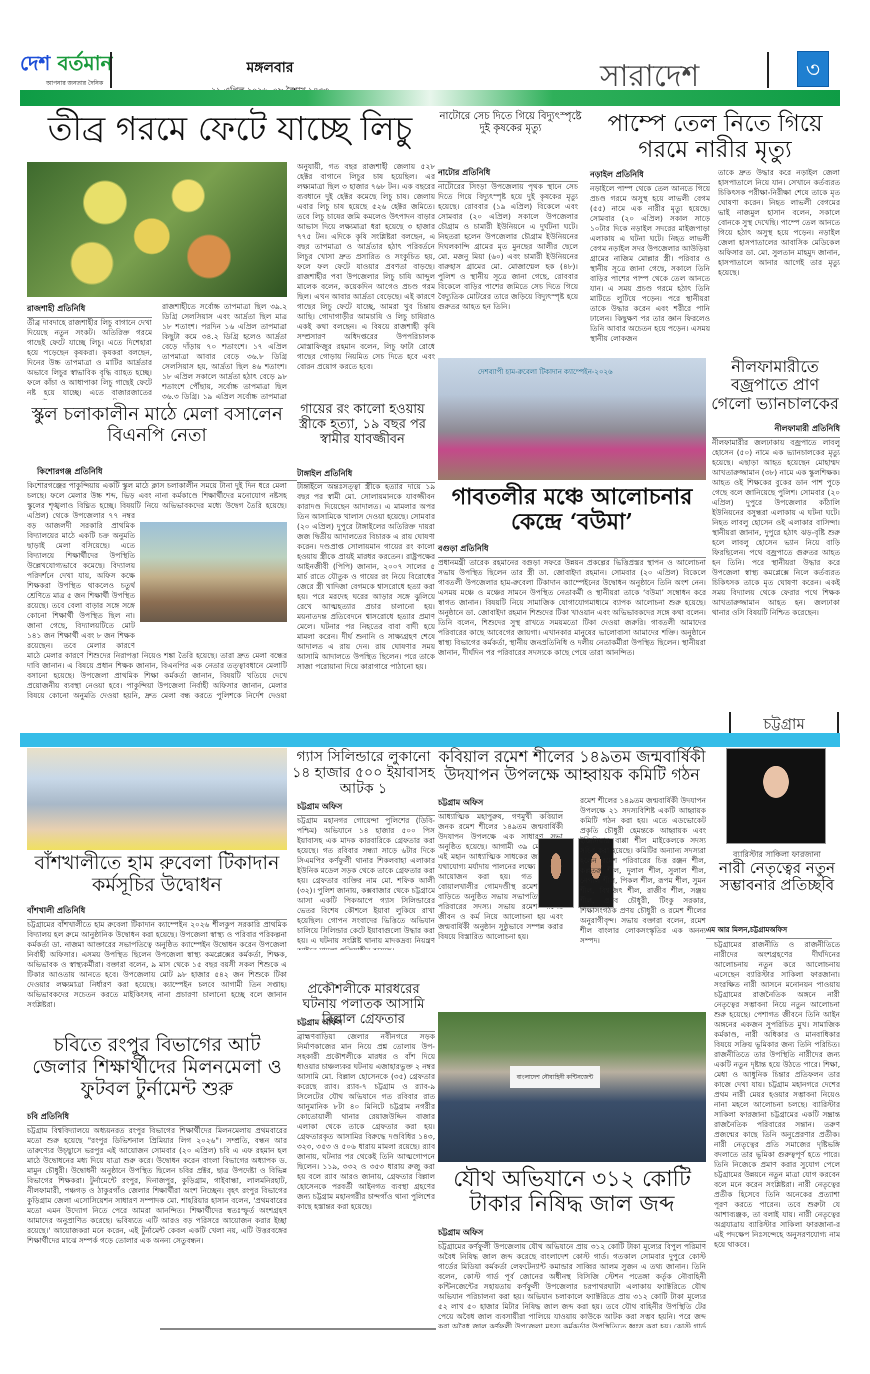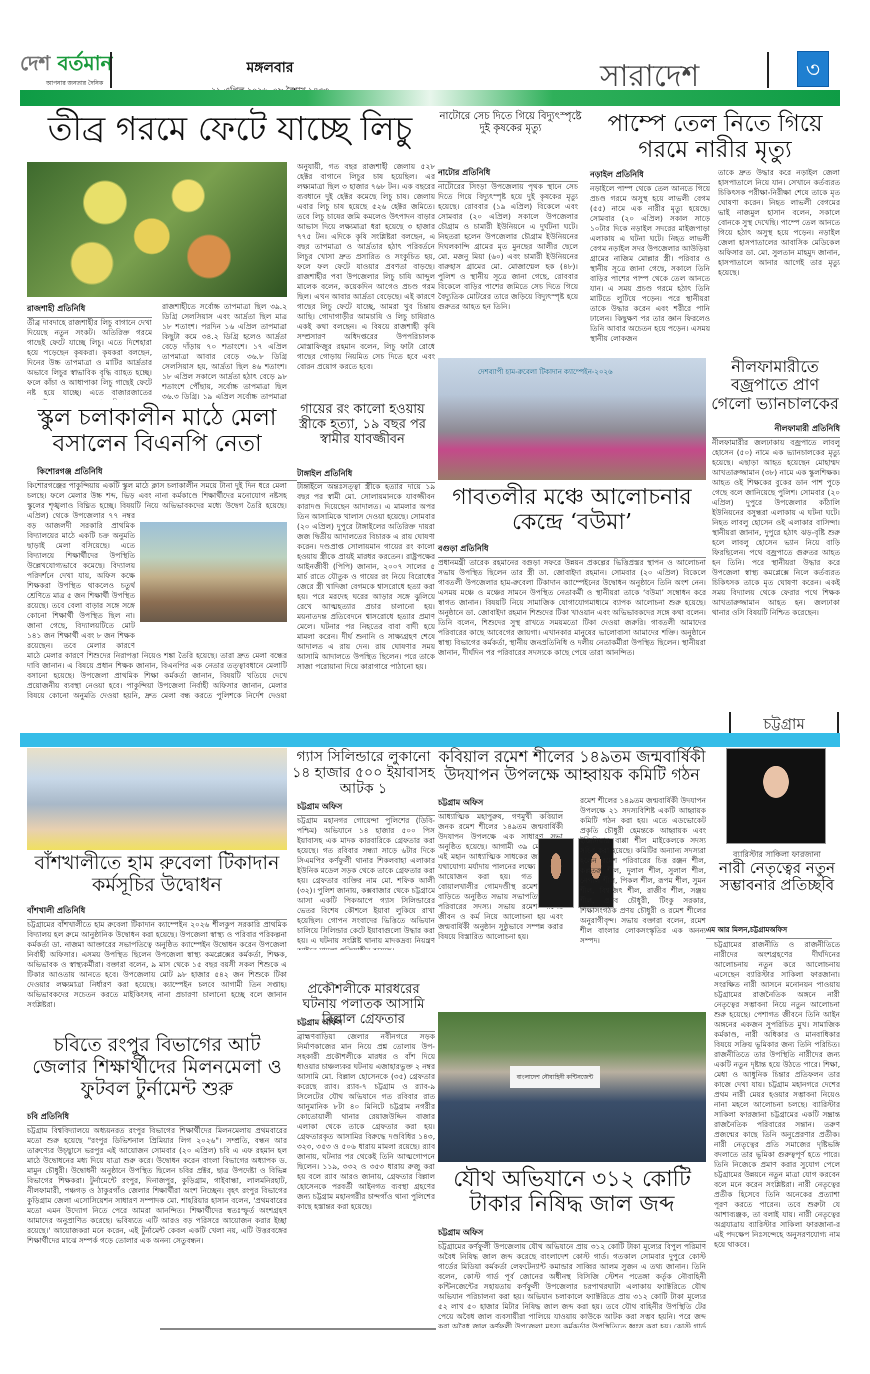--- a/index.html
+++ b/index.html
@@ -3,21 +3,21 @@
 <meta charset="utf-8">
 <style>
   * { box-sizing: border-box; margin: 0; padding: 0; }
   html, body { width: 870px; height: 1374px; background: #fff; overflow: hidden; }
   body { font-family: "DejaVu Sans", sans-serif; color: #111; position: relative; }
   .abs { position: absolute; }
 
   
   .logo { left: 20px; top: 52px; width: 85px; height: 40px; }
   .logo .l1 { font-size: 20px; font-weight: bold; line-height: 22px; white-space: nowrap; }
-  .logo .l1 .a { color: #737373; font-family: Liberation Mono, monospace; }
+  .logo .l1 .a { color: #1d4ed8; font-family: Liberation Mono, monospace; }
   .logo .l1 .b { color: #1a9a3c; }
   .logo .tag { font-size: 6px; color: #333; margin-left: 26px; margin-top: 2px; white-space: nowrap; }
   .vbar { width: 2px; height: 36px; background: #222; border-left: 1px solid #222; }
   .dateblock { left: 180px; top: 56px; width: 180px; text-align: center; }
   .dateblock .day { font-size: 14px; font-weight: bold; }
   .dateblock .date { font-size: 8px; margin-top: 4px; }
   .section-name { left: 600px; top: 52px; font-size: 30px; color: #444; font-family: "DejaVu Serif", serif; }
   .pagenum { left: 797px; top: 51px; width: 32px; height: 36px; background: #1f7fd0; color: #fff; font-size: 22px; text-align: center; line-height: 36px; border: 1px solid #0d5da8; }
   .greenbar { left: 20px; top: 90px; width: 820px; height: 16px; background: linear-gradient(90deg, #0e9c45 0%, #2fb05a 35%, #e8f6ec 50%, #2fb05a 65%, #0e9c45 100%); }
 
@@ -60,21 +60,21 @@
 <div class="abs pagenum">৩</div>
 <div class="abs greenbar"></div>
 
 <div class="abs headline" style="left:30px;top:110px;width:400px;font-size:33px;">তীব্র গরমে ফেটে যাচ্ছে লিচু</div>
 <div class="abs photo lychee" style="left:27px;top:162px;width:260px;height:135px;"></div>
 <div class="abs byline" style="left:27px;top:302px;width:125px;">রাজশাহী প্রতিনিধি</div>
 <div class="abs body" style="left:27px;top:318px;width:125px;height:82px;">তীব্র দাবদাহে রাজশাহীর লিচু বাগানে দেখা দিয়েছে নতুন সংকট। অতিরিক্ত গরমে গাছেই ফেটে যাচ্ছে লিচু। এতে দিশেহারা হয়ে পড়েছেন কৃষকরা। কৃষকরা বলছেন, দিনের উচ্চ তাপমাত্রা ও মাটির আর্দ্রতার অভাবে লিচুর স্বাভাবিক বৃদ্ধি ব্যাহত হচ্ছে। ফলে কাঁচা ও আধাপাকা লিচু গাছেই ফেটে নষ্ট হয়ে যাচ্ছে। এতে বাজারজাতের আগেই ফলের বড় অংশ ক্ষতিগ্রস্ত হচ্ছে। রাজশাহী আবহাওয়া অফিসের তথ্যমতে, গত ১৫ এপ্রিল</div>
 <div class="abs body" style="left:162px;top:302px;width:125px;height:98px;">রাজশাহীতে সর্বোচ্চ তাপমাত্রা ছিল ৩৯.২ ডিগ্রি সেলসিয়াস এবং আর্দ্রতা ছিল মাত্র ১৮ শতাংশ। পরদিন ১৬ এপ্রিল তাপমাত্রা কিছুটা কমে ৩৪.২ ডিগ্রি হলেও আর্দ্রতা বেড়ে দাঁড়ায় ৭০ শতাংশে। ১৭ এপ্রিল তাপমাত্রা আবার বেড়ে ৩৬.৮ ডিগ্রি সেলসিয়াস হয়, আর্দ্রতা ছিল ৪৬ শতাংশ। ১৮ এপ্রিল সকালে আর্দ্রতা হঠাৎ বেড়ে ৯৮ শতাংশে পৌঁছায়, সর্বোচ্চ তাপমাত্রা ছিল ৩৬.৩ ডিগ্রি। ১৯ এপ্রিল সর্বোচ্চ তাপমাত্রা ৩৪.৫ ডিগ্রি, আর্দ্রতা ৭৭ শতাংশ। তবে এই কয়েকদিনে কোনো বৃষ্টিপাত হয়নি। রাজশাহী কৃষি সম্প্রসারণ অধিদপ্তরের তথ্য</div>
 <div class="abs body" style="left:297px;top:162px;width:138px;height:240px;">অনুযায়ী, গত বছর রাজশাহী জেলায় ৫২৮ হেক্টর বাগানে লিচুর চাষ হয়েছিল। এর লক্ষ্যমাত্রা ছিল ৩ হাজার ৭৬৮ টন। এক বছরের ব্যবধানে দুই হেক্টর কমেছে লিচু চাষ। জেলায় এবার লিচু চাষ হয়েছে ৫২৬ হেক্টর জমিতে। তবে লিচু চাষের জমি কমলেও উৎপাদন বাড়ার আভাস দিয়ে লক্ষ্যমাত্রা ধরা হয়েছে ৩ হাজার ৭৭৫ টন। এদিকে কৃষি সংশ্লিষ্টরা বলছেন, এ বছর তাপমাত্রা ও আর্দ্রতার হঠাৎ পরিবর্তনে লিচুর খোসা দ্রুত প্রসারিত ও সংকুচিত হয়, ফলে ফল ফেটে যাওয়ার প্রবণতা বাড়ছে। রাজশাহীর পবা উপজেলার লিচু চাষি আব্দুল মালেক বলেন, কয়েকদিন আগেও প্রচণ্ড গরম ছিল। এখন আবার আর্দ্রতা বেড়েছে। এই কারণে গাছের লিচু ফেটে যাচ্ছে, আমরা খুব চিন্তায় আছি। গোদাগাড়ীর আমচাষি ও লিচু চাষিরাও একই কথা বলছেন। এ বিষয়ে রাজশাহী কৃষি সম্প্রসারণ অধিদপ্তরের উপপরিচালক মোস্তাফিজুর রহমান বলেন, লিচু ফাটা রোধে গাছের গোড়ায় নিয়মিত সেচ দিতে হবে এবং বোরন প্রয়োগ করতে হবে।</div>
 
-<div class="abs headline" style="left:27px;top:404px;width:260px;font-size:23px;">স্কুল চলাকালীন মাঠে মেলা বসালেন বিএনপি নেতা</div>
+<div class="abs headline" style="left:27px;top:404px;width:260px;font-size:18px;">স্কুল চলাকালীন মাঠে মেলা বসালেন বিএনপি নেতা</div>
 <div class="abs byline" style="left:27px;top:465px;width:260px;margin-left:10px;">কিশোরগঞ্জ প্রতিনিধি</div>
 <div class="abs body" style="left:27px;top:481px;width:260px;height:30px;">কিশোরগঞ্জের পাকুন্দিয়ায় একটি স্কুল মাঠে ক্লাস চলাকালীন সময়ে টানা দুই দিন ধরে মেলা চলছে। ফলে মেলার উচ্চ শব্দ, ভিড় এবং নানা কর্মকাণ্ডে শিক্ষার্থীদের মনোযোগ নষ্টসহ স্কুলের শৃঙ্খলাও বিঘ্নিত হচ্ছে। বিষয়টি নিয়ে অভিভাবকদের মধ্যে উদ্বেগ তৈরি হয়েছে। অভিযোগ উঠেছে, রোববার (১৯</div>
 <div class="abs body" style="left:27px;top:511px;width:108px;height:140px;">এপ্রিল) থেকে উপজেলার ৭৭ নম্বর বড় আজলদী সরকারি প্রাথমিক বিদ্যালয়ের মাঠে একটি চক্র অনুমতি ছাড়াই মেলা বসিয়েছে। এতে বিদ্যালয়ে শিক্ষার্থীদের উপস্থিতি উল্লেখযোগ্যভাবে কমেছে। বিদ্যালয় পরিদর্শনে দেখা যায়, অফিস কক্ষে শিক্ষকরা উপস্থিত থাকলেও চতুর্থ শ্রেণিতে মাত্র ৫ জন শিক্ষার্থী উপস্থিত রয়েছে। তবে বেলা বাড়ার সঙ্গে সঙ্গে কোনো শিক্ষার্থী উপস্থিত ছিল না। জানা গেছে, বিদ্যালয়টিতে মোট ১৪১ জন শিক্ষার্থী এবং ৮ জন শিক্ষক রয়েছেন। তবে মেলার কারণে অভিভাবকরা শিক্ষার্থীদের বিদ্যালয়ে পাঠাতে আগ্রহ হারাচ্ছেন। অভিভাবকরা জানান, প্রাথমিক বিদ্যালয়</div>
 <div class="abs photo fair" style="left:140px;top:522px;width:147px;height:100px;"></div>
 <div class="abs body" style="left:27px;top:651px;width:260px;height:50px;">মাঠে মেলার কারণে শিশুদের নিরাপত্তা নিয়েও শঙ্কা তৈরি হয়েছে। তারা দ্রুত মেলা বন্ধের দাবি জানান। এ বিষয়ে প্রধান শিক্ষক জানান, বিএনপির এক নেতার তত্ত্বাবধানে মেলাটি বসানো হয়েছে। উপজেলা প্রাথমিক শিক্ষা কর্মকর্তা জানান, বিষয়টি খতিয়ে দেখে প্রয়োজনীয় ব্যবস্থা নেওয়া হবে। পাকুন্দিয়া উপজেলা নির্বাহী অফিসার জানান, মেলার বিষয়ে কোনো অনুমতি দেওয়া হয়নি, দ্রুত মেলা বন্ধ করতে পুলিশকে নির্দেশ দেওয়া হয়েছে।</div>
 
 <div class="abs headline" style="left:290px;top:402px;width:145px;font-size:13px;">গায়ের রং কালো হওয়ায় স্ত্রীকে হত্যা, ১৯ বছর পর স্বামীর যাবজ্জীবন</div>
 <div class="abs byline" style="left:297px;top:467px;width:138px;">টাঙ্গাইল প্রতিনিধি</div>
 <div class="abs body" style="left:297px;top:482px;width:138px;height:222px;">টাঙ্গাইলে অন্তঃসত্ত্বা স্ত্রীকে হত্যার দায়ে ১৯ বছর পর স্বামী মো. সোলায়মানকে যাবজ্জীবন কারাদণ্ড দিয়েছেন আদালত। এ মামলার অপর তিন আসামিকে খালাস দেওয়া হয়েছে। সোমবার (২০ এপ্রিল) দুপুরে টাঙ্গাইলের অতিরিক্ত দায়রা জজ দ্বিতীয় আদালতের বিচারক এ রায় ঘোষণা করেন। দণ্ডপ্রাপ্ত সোলায়মান গায়ের রং কালো হওয়ায় স্ত্রীকে প্রায়ই মারধর করতেন। রাষ্ট্রপক্ষের আইনজীবী (পিপি) জানান, ২০০৭ সালের ৫ মার্চ রাতে যৌতুক ও গায়ের রং নিয়ে বিরোধের জেরে স্ত্রী খাদিজা বেগমকে শ্বাসরোধে হত্যা করা হয়। পরে মরদেহ ঘরের আড়ার সঙ্গে ঝুলিয়ে রেখে আত্মহত্যার প্রচার চালানো হয়। ময়নাতদন্ত প্রতিবেদনে শ্বাসরোধে হত্যার প্রমাণ মেলে। ঘটনার পর নিহতের বাবা বাদী হয়ে মামলা করেন। দীর্ঘ শুনানি ও সাক্ষ্যগ্রহণ শেষে আদালত এ রায় দেন। রায় ঘোষণার সময় আসামি আদালতে উপস্থিত ছিলেন। পরে তাকে সাজা পরোয়ানা দিয়ে কারাগারে পাঠানো হয়।</div>
 
@@ -83,21 +83,21 @@
 <div class="abs body" style="left:438px;top:182px;width:140px;height:162px;">নাটোরের সিংড়া উপজেলায় পৃথক স্থানে সেচ দিতে গিয়ে বিদ্যুৎস্পৃষ্ট হয়ে দুই কৃষকের মৃত্যু হয়েছে। রোববার (১৯ এপ্রিল) বিকেলে এবং সোমবার (২০ এপ্রিল) সকালে উপজেলার চৌগ্রাম ও চামারী ইউনিয়নে এ দুর্ঘটনা ঘটে। নিহতরা হলেন উপজেলার চৌগ্রাম ইউনিয়নের দিঘলকান্দি গ্রামের মৃত মুনছের আলীর ছেলে মো. মজনু মিয়া (৬০) এবং চামারী ইউনিয়নের বারুহাস গ্রামের মো. মোজাম্মেল হক (৪৮)। পুলিশ ও স্থানীয় সূত্রে জানা গেছে, রোববার বিকেলে বাড়ির পাশের জমিতে সেচ দিতে গিয়ে বৈদ্যুতিক মোটরের তারে জড়িয়ে বিদ্যুৎস্পৃষ্ট হয়ে গুরুতর আহত হন তিনি।</div>
 
 <div class="abs headline" style="left:590px;top:110px;width:250px;font-size:23px;">পাম্পে তেল নিতে গিয়ে গরমে নারীর মৃত্যু</div>
 <div class="abs byline" style="left:590px;top:168px;width:120px;">নড়াইল প্রতিনিধি</div>
 <div class="abs body" style="left:590px;top:184px;width:120px;height:160px;">নড়াইলে পাম্প থেকে তেল আনতে গিয়ে প্রচণ্ড গরমে অসুস্থ হয়ে লাভলী বেগম (৫৫) নামে এক নারীর মৃত্যু হয়েছে। সোমবার (২০ এপ্রিল) সকাল সাড়ে ১০টার দিকে নড়াইল সদরের মাইজপাড়া এলাকায় এ ঘটনা ঘটে। নিহত লাভলী বেগম নড়াইল সদর উপজেলার আউড়িয়া গ্রামের নাজিম মোল্লার স্ত্রী। পরিবার ও স্থানীয় সূত্রে জানা গেছে, সকালে তিনি বাড়ির পাশের পাম্প থেকে তেল আনতে যান। এ সময় প্রচণ্ড গরমে হঠাৎ তিনি মাটিতে লুটিয়ে পড়েন। পরে স্থানীয়রা তাকে উদ্ধার করেন এবং শরীরে পানি ঢালেন। কিছুক্ষণ পর তার জ্ঞান ফিরলেও তিনি আবার অচেতন হয়ে পড়েন। এসময় স্থানীয় লোকজন</div>
 <div class="abs body" style="left:718px;top:168px;width:122px;height:176px;">তাকে দ্রুত উদ্ধার করে নড়াইল জেলা হাসপাতালে নিয়ে যান। সেখানে কর্তব্যরত চিকিৎসক পরীক্ষা-নিরীক্ষা শেষে তাকে মৃত ঘোষণা করেন। নিহত লাভলী বেগমের ভাই নাজমুল হাসান বলেন, সকালে বোনকে সুস্থ দেখেছি। পাম্পে তেল আনতে গিয়ে হঠাৎ অসুস্থ হয়ে পড়েন। নড়াইল জেলা হাসপাতালের আবাসিক মেডিকেল অফিসার ডা. মো. সুলতান মাহমুদ জানান, হাসপাতালে আনার আগেই তার মৃত্যু হয়েছে।</div>
 
 <div class="abs photo crowd" style="left:438px;top:358px;width:268px;height:122px;">
   <div style="position:absolute;left:40px;top:8px;font-size:7px;color:#1a6a8a;white-space:nowrap;">দেশব্যাপী হাম-রুবেলা টিকাদান ক্যাম্পেইন-২০২৬</div>
 </div>
-<div class="abs headline" style="left:438px;top:484px;width:268px;font-size:22px;">গাবতলীর মঞ্চে আলোচনার কেন্দ্রে ‘বউমা’</div>
+<div class="abs headline" style="left:438px;top:484px;width:268px;font-size:22px;font-weight:bold;">গাবতলীর মঞ্চে আলোচনার কেন্দ্রে ‘বউমা’</div>
 <div class="abs byline" style="left:438px;top:542px;width:268px;">বগুড়া প্রতিনিধি</div>
 <div class="abs body" style="left:438px;top:558px;width:268px;height:146px;">প্রধানমন্ত্রী তারেক রহমানের বগুড়া সফরে উন্নয়ন প্রকল্পের ভিত্তিপ্রস্তর স্থাপন ও আলোচনা সভায় উপস্থিত ছিলেন তার স্ত্রী ডা. জোবাইদা রহমান। সোমবার (২০ এপ্রিল) বিকেলে গাবতলী উপজেলার হাম-রুবেলা টিকাদান ক্যাম্পেইনের উদ্বোধন অনুষ্ঠানে তিনি অংশ নেন। এসময় মঞ্চে ও মঞ্চের সামনে উপস্থিত নেতাকর্মী ও স্থানীয়রা তাকে ‘বউমা’ সম্বোধন করে স্বাগত জানান। বিষয়টি নিয়ে সামাজিক যোগাযোগমাধ্যমে ব্যাপক আলোচনা শুরু হয়েছে। অনুষ্ঠানে ডা. জোবাইদা রহমান শিশুদের টিকা খাওয়ান এবং অভিভাবকদের সঙ্গে কথা বলেন। তিনি বলেন, শিশুদের সুস্থ রাখতে সময়মতো টিকা দেওয়া জরুরি। গাবতলী আমাদের পরিবারের কাছে আবেগের জায়গা। এখানকার মানুষের ভালোবাসা আমাদের শক্তি। অনুষ্ঠানে স্বাস্থ্য বিভাগের কর্মকর্তা, স্থানীয় জনপ্রতিনিধি ও দলীয় নেতাকর্মীরা উপস্থিত ছিলেন। স্থানীয়রা জানান, দীর্ঘদিন পর পরিবারের সদস্যকে কাছে পেয়ে তারা আনন্দিত।</div>
 
 <div class="abs headline" style="left:710px;top:358px;width:130px;font-size:16px;">নীলফামারীতে বজ্রপাতে প্রাণ গেলো ভ্যানচালকের</div>
 <div class="abs byline" style="left:712px;top:422px;width:128px;text-align:right;">নীলফামারী প্রতিনিধি</div>
 <div class="abs body" style="left:712px;top:438px;width:128px;height:266px;">নীলফামারীর জলঢাকায় বজ্রপাতে লাবলু হোসেন (৫০) নামে এক ভ্যানচালকের মৃত্যু হয়েছে। এছাড়া আহত হয়েছেন মোহাম্মদ আখতারুজ্জামান (৩৮) নামে এক স্কুলশিক্ষক। আহত ওই শিক্ষকের বুকের ডান পাশ পুড়ে গেছে বলে জানিয়েছে পুলিশ। সোমবার (২০ এপ্রিল) দুপুরে উপজেলার কাঁঠালি ইউনিয়নের বসুন্ধরা এলাকায় এ ঘটনা ঘটে। নিহত লাবলু হোসেন ওই এলাকার বাসিন্দা। স্থানীয়রা জানান, দুপুরে হঠাৎ ঝড়-বৃষ্টি শুরু হলে লাবলু হোসেন ভ্যান নিয়ে বাড়ি ফিরছিলেন। পথে বজ্রপাতে গুরুতর আহত হন তিনি। পরে স্থানীয়রা উদ্ধার করে উপজেলা স্বাস্থ্য কমপ্লেক্সে নিলে কর্তব্যরত চিকিৎসক তাকে মৃত ঘোষণা করেন। একই সময় বিদ্যালয় থেকে ফেরার পথে শিক্ষক আখতারুজ্জামান আহত হন। জলঢাকা থানার ওসি বিষয়টি নিশ্চিত করেছেন।</div>
 
 <div class="abs ctg-label">চট্টগ্রাম</div>
 <div class="abs cyanbar"></div>
 

